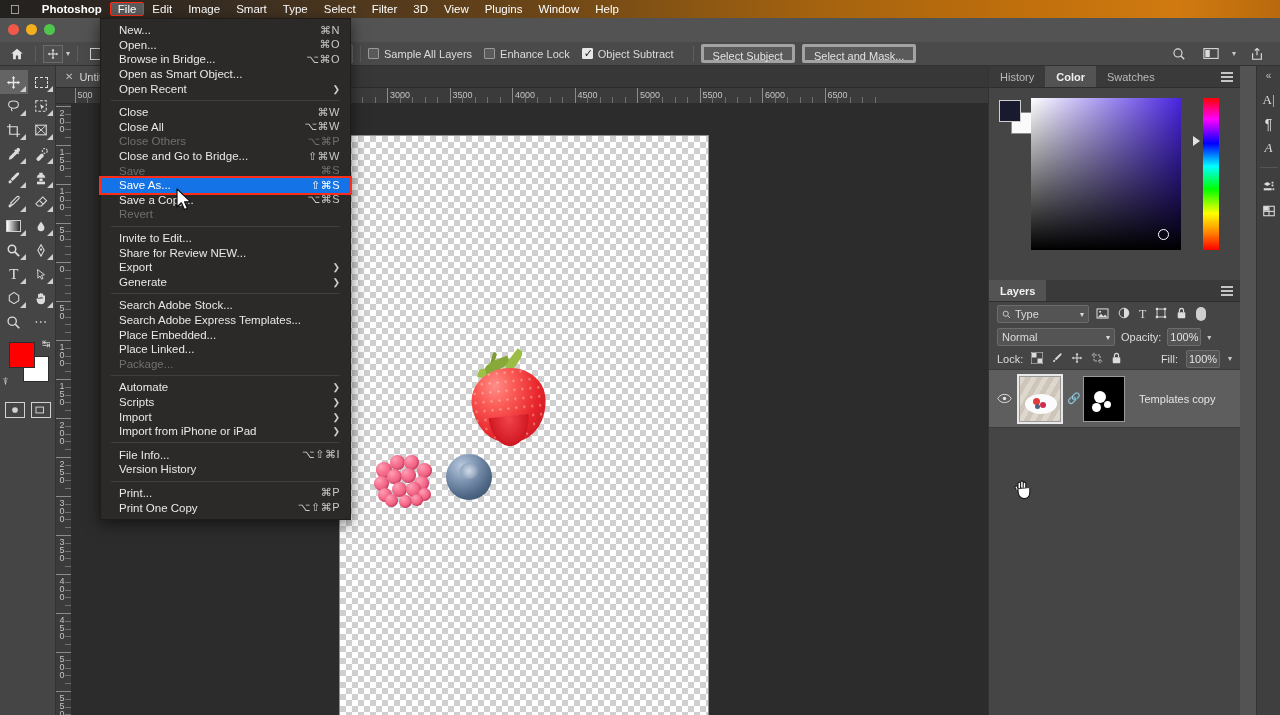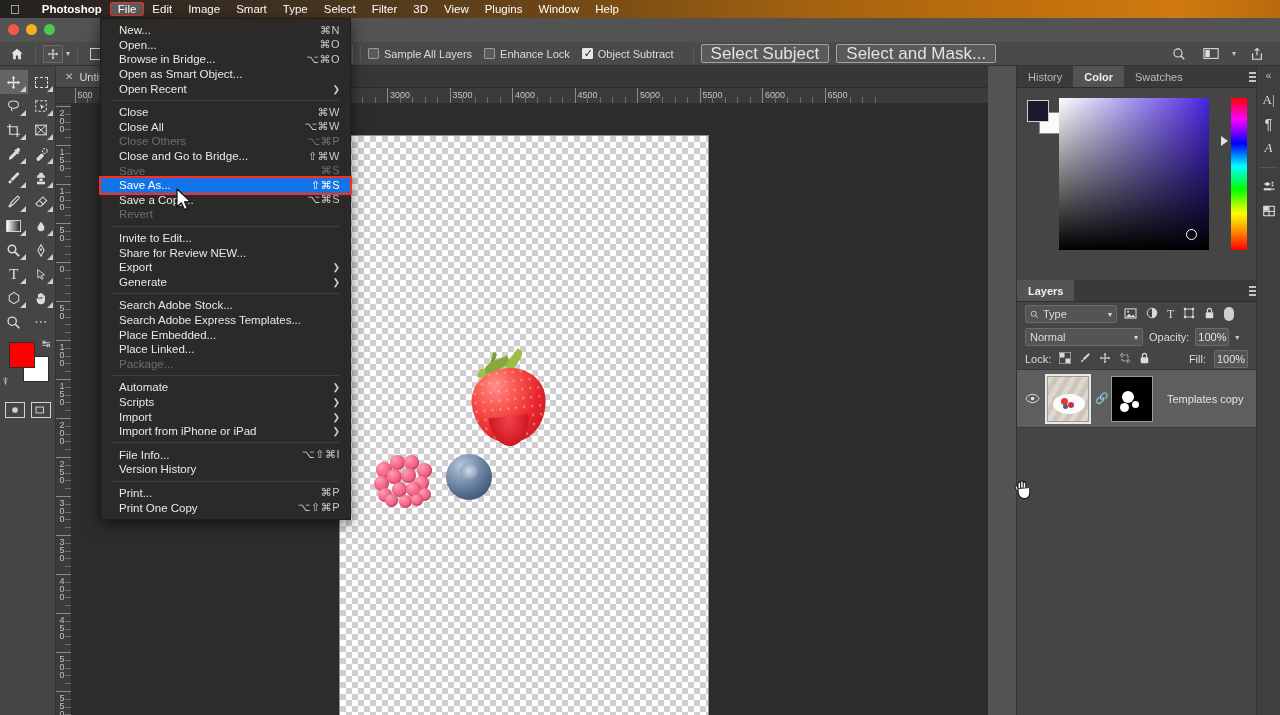--- a/index.html
+++ b/index.html
@@ -47,22 +47,22 @@
   .osep{ width:1px; height:16px; background:#5d5d5d; margin:0 7px; }
   .tool-preset{ display:flex; align-items:center; gap:3px; }
   .swatch-box{ width:20px; height:18px; border:1px solid #6a6a6a; background:#4f4f4f; display:flex;align-items:center;justify-content:center;}
   .caret{ font-size:8px; color:#c9c9c9; }
   .seldd{ width:56px; height:18px; background:#565656; border:1px solid #6b6b6b; display:flex; align-items:center; justify-content:flex-end; padding-right:4px;}
   .chk{ display:flex; align-items:center; gap:5px; color:#dcdcdc; font-size:11px; margin-right:12px; white-space:nowrap;}
   .chkbox{ width:11px; height:11px; border:1px solid #9a9a9a; background:#5a5a5a; border-radius:1px; display:inline-block; position:relative;}
   .chkbox.on{ background:#e8e8e8; border-color:#e8e8e8; }
   .chkbox.on:after{ content:"✓"; position:absolute; left:1px; top:-3px; font-size:11px; color:#262626; line-height:14px;}
   .pbtn{
-    background:#5a5a5a; border:1px solid #a3a3a3; color:#e2e2e2; border-radius:2px;
-    font-size:17px; padding:2px 9px; height:19px; line-height:14px; white-space:nowrap; margin-right:7px;
+    background:#5a5a5a; border:3px solid #a3a3a3; color:#e2e2e2; border-radius:2px;
+    font-size:11px; padding:2px 9px; height:19px; line-height:14px; white-space:nowrap; margin-right:7px;
   }
   .optright{ margin-left:auto; display:flex; align-items:center; gap:10px; padding-right:6px;}
 
   
   .tabbar{
     position:absolute; left:56px; top:66px; width:932px; height:22px;
     background:#373737; border-bottom:1px solid #2b2b2b; display:flex; align-items:stretch;
   }
   .doctab{
     background:#4a4a4a; display:flex; align-items:center; gap:6px; padding:0 9px;
@@ -159,21 +159,21 @@
     position:absolute; inset:0; border-radius:50%;
     background:radial-gradient(circle at 34% 26%, #b9c9dd 0%, #8197b4 32%, #4f6886 66%, #31445f 100%);
   }
   .blue .crown{
     position:absolute; left:14px; top:9px; width:18px; height:16px; border-radius:50%;
     background:radial-gradient(circle at 50% 50%, #d9e3ee 0%, #9fb0c6 55%, #6e84a0 100%); opacity:.85;
   }
 
   
   .dock{
-    position:absolute; left:1016px; top:66px; width:252px; height:649px; background:#454545;
+    position:absolute; left:988px; top:66px; width:252px; height:649px; background:#454545;
     border-left:1px solid #333;
   }
   .panel{ background:#454545; }
   .ptabs{ display:flex; align-items:stretch; height:22px; background:#3a3a3a; border-bottom:1px solid #2e2e2e; position:relative;}
   .ptab{ padding:0 11px; display:flex; align-items:center; font-size:11px; color:#b9b9b9; }
   .ptab.on{ background:#535353; color:#f0f0f0; font-weight:bold; }
   .pmenu{ position:absolute; right:7px; top:6px; width:12px; }
   .pmenu i{ display:block; height:1.5px; background:#c4c4c4; margin-bottom:2.5px;}
 
   .colorbody{ height:180px; position:relative; padding:8px; }

